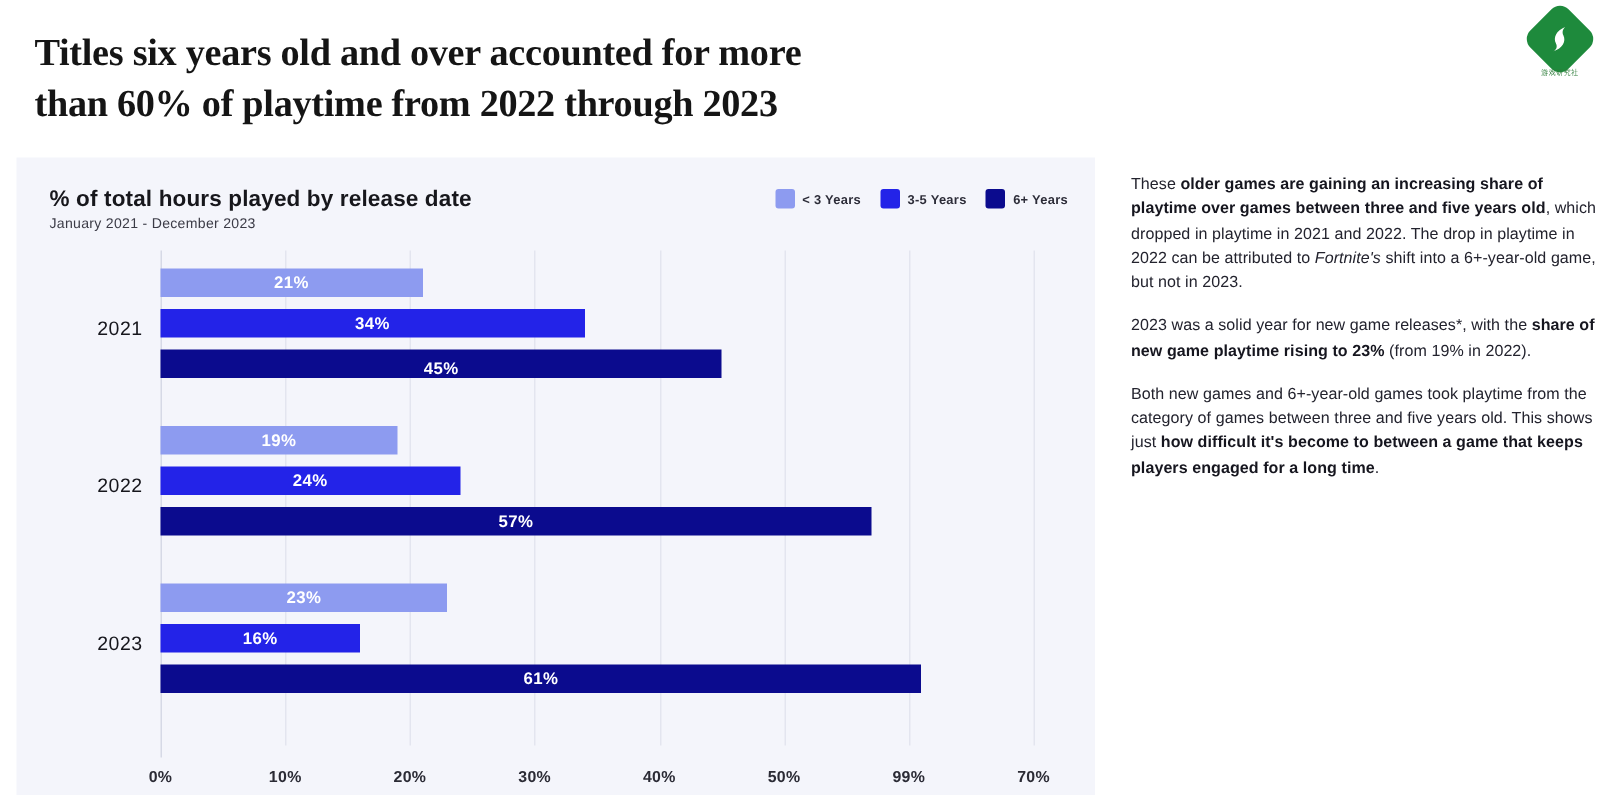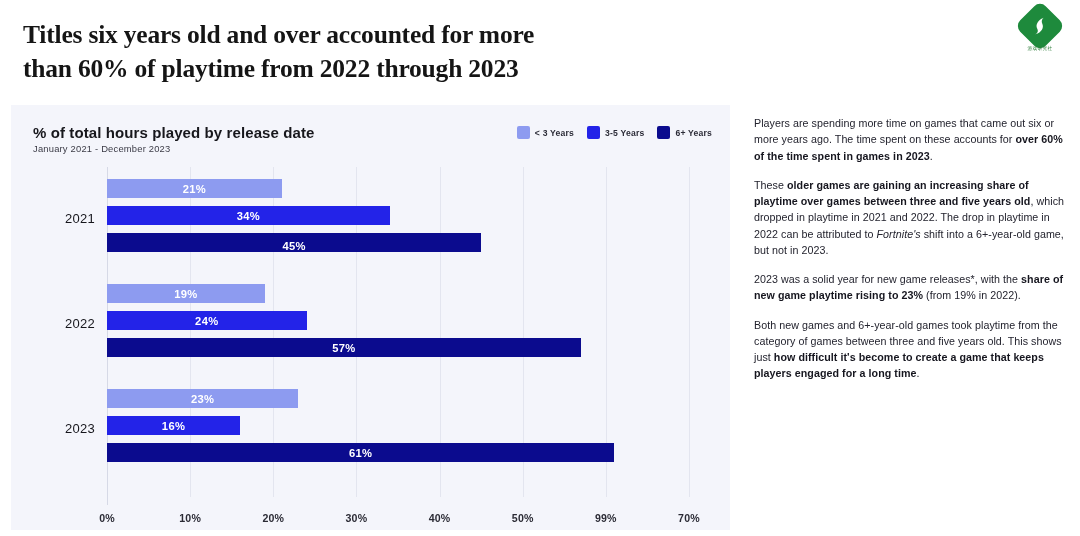--- a/index.html
+++ b/index.html
@@ -194,19 +194,18 @@
           <div class="tick" style="left: 345.429px;">30%</div>
           <div class="tick" style="left: 428.571px;">40%</div>
           <div class="tick" style="left: 511.714px;">50%</div>
           <div class="tick" style="left: 594.857px;">99%</div>
           <div class="tick" style="left: 678px;">70%</div>
         </div>
     </div>
   </div>
 
   <div class="text-panel" id="text-panel">
-      <p class="para"><span>Players are spending more time on games that came out six or more years ago. The time spent on these accounts for </span><b>over 60% of the time spent in games in 2023</b><span>.</span></p>
       <p class="para"><span>These </span><b>older games are gaining an increasing share of playtime over games between three and five years old</b><span>, which dropped in playtime in 2021 and 2022. The drop in playtime in 2022 can be attributed to </span><i>Fortnite's</i><span> shift into a 6+-year-old game, but not in 2023.</span></p>
       <p class="para"><span>2023 was a solid year for new game releases*, with the </span><b>share of new game playtime rising to 23%</b><span> (from 19% in 2022).</span></p>
-      <p class="para"><span>Both new games and 6+-year-old games took playtime from the category of games between three and five years old. This shows just </span><b>how difficult it's become to create a game that keeps players engaged for a long time</b><span>.</span></p>
+      <p class="para"><span>Both new games and 6+-year-old games took playtime from the category of games between three and five years old. This shows just </span><b>how difficult it's become to between a game that keeps players engaged for a long time</b><span>.</span></p>
     </div>
 
 </div>
 
 </body></html>

